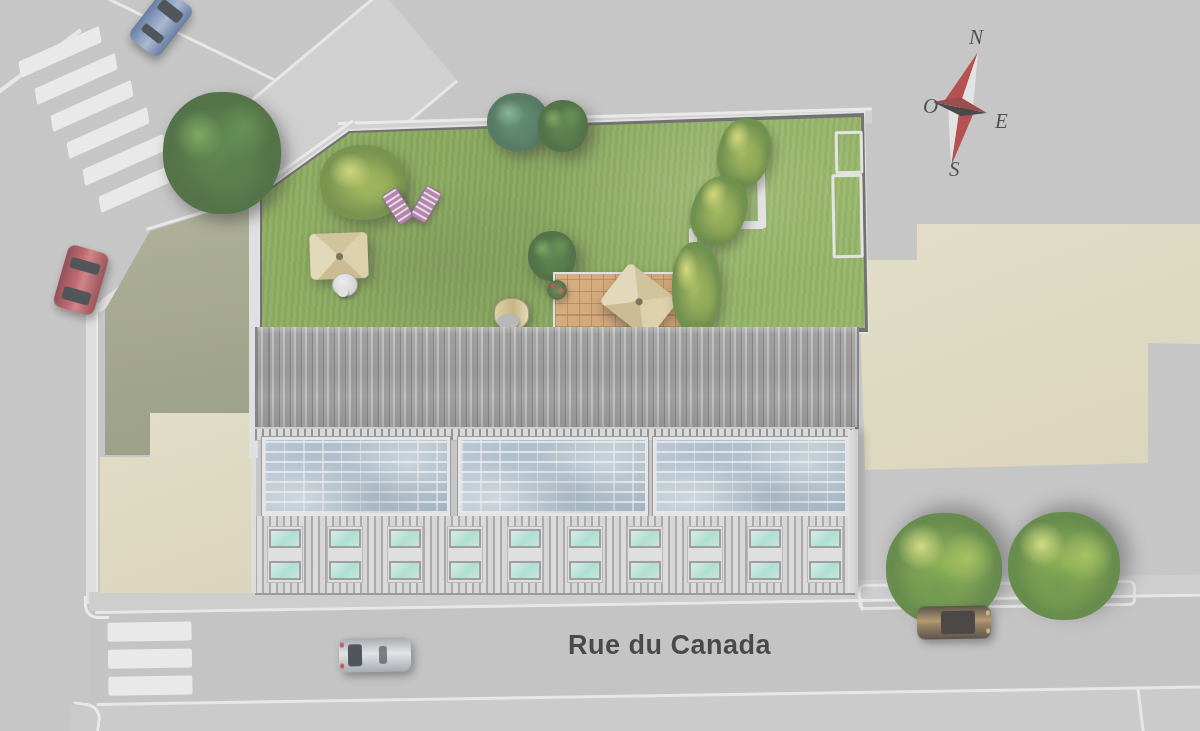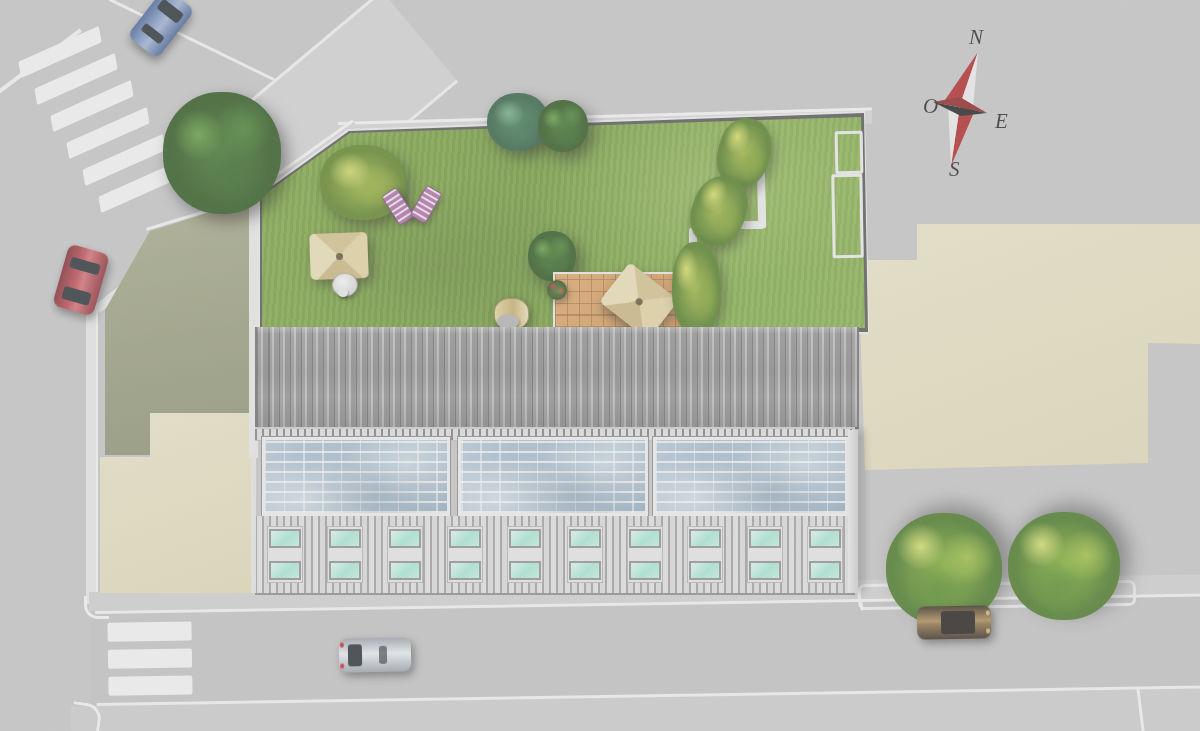--- a/index.html
+++ b/index.html
@@ -280,20 +280,21 @@
     <polygon points="36,148 60,92 45,87" fill="#b02020"></polygon>
     <polygon points="36,148 45,87 33,85" fill="#f2f2f2"></polygon>
     <polygon points="18,84 72,95 45,79" fill="#8c1a1a"></polygon>
     <polygon points="18,84 72,95 46,98" fill="#151515"></polygon>
     <text class="compass-label" x="54" y="26">N</text>
     <text class="compass-label" x="8" y="95">O</text>
     <text class="compass-label" x="80" y="110">E</text>
     <text class="compass-label" x="34" y="158">S</text>
   </svg>
 
+  <div id="street-label" class="abs" style="left:568px;top:630px;">Rue du Canada</div>
 
   <svg class="abs" style="left:0;top:0;pointer-events:none;" width="1200" height="731">
     <filter id="grain">
       <feTurbulence type="fractalNoise" baseFrequency="0.9" numOctaves="2" stitchTiles="stitch"></feTurbulence>
       <feColorMatrix type="matrix" values="0 0 0 0 0.55  0 0 0 0 0.55  0 0 0 0 0.55  0.9 0.9 0.9 0 0"></feColorMatrix>
     </filter>
     <rect width="1200" height="731" filter="url(#grain)" opacity="0.30"></rect>
   </svg>
 
 </div>

